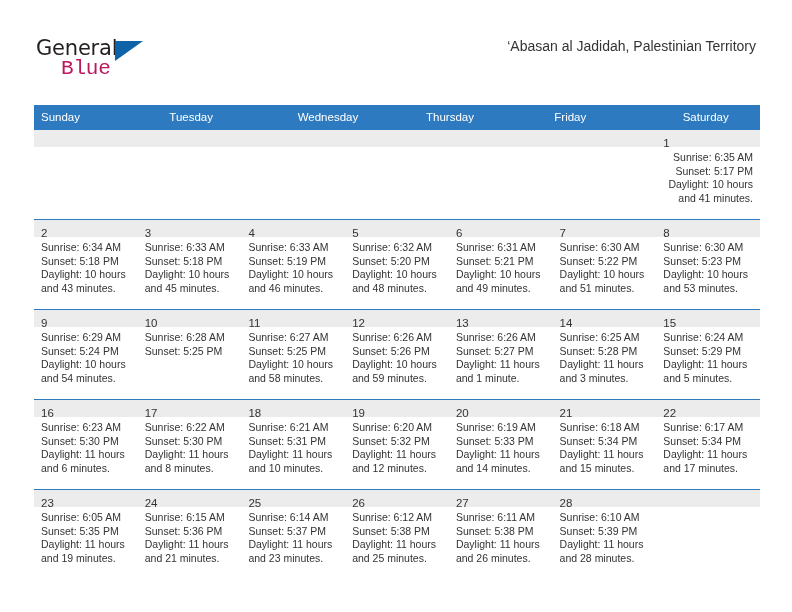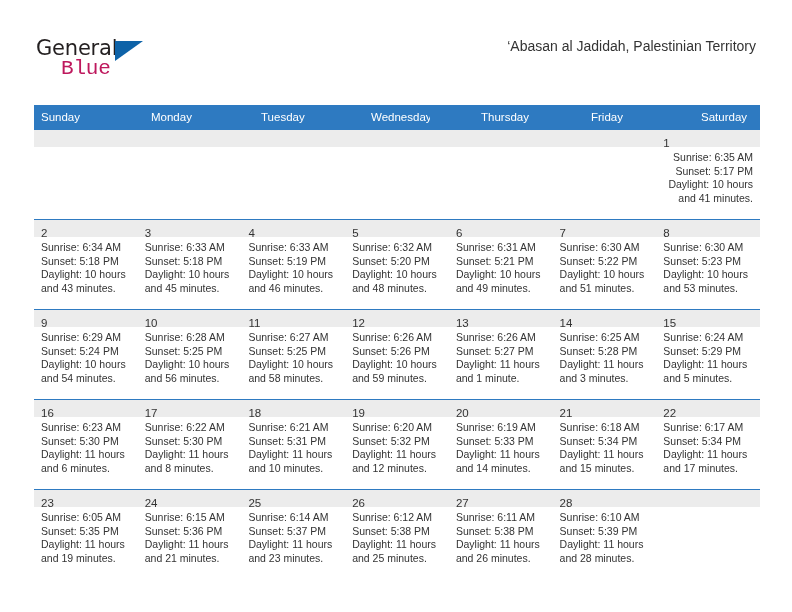--- a/index.html
+++ b/index.html
@@ -171,21 +171,20 @@
 
     <div class="title-block">
       <div class="cal-subtitle">‘Abasan al Jadidah, Palestinian Territory</div>
     </div>
 
   </div>
 
   <div class="calendar">
     <div class="weekday-row" id="weekday-row">
         <div class="weekday-cell">Sunday</div>
-        <div class="weekday-cell">Monday</div>
         <div class="weekday-cell">Tuesday</div>
         <div class="weekday-cell">Wednesday</div>
         <div class="weekday-cell">Thursday</div>
         <div class="weekday-cell">Friday</div>
         <div class="weekday-cell">Saturday</div>
       </div>
     <div id="weeks-container">
         <div class="week-row first">
           <div class="day-cell empty">
             <div class="day-num-band"><span class="day-num"></span></div>
@@ -285,21 +284,20 @@
               <div class="day-line">Sunrise: 6:29 AM</div>
               <div class="day-line">Sunset: 5:24 PM</div>
               <div class="day-line wrap">Daylight: 10 hours and 54 minutes.</div>
             </div>
           </div>
           <div class="day-cell">
             <div class="day-num-band"><span class="day-num">10</span></div>
             <div class="day-body">
               <div class="day-line">Sunrise: 6:28 AM</div>
               <div class="day-line">Sunset: 5:25 PM</div>
-              <div class="day-line wrap">Daylight: 10 hours and 56 minutes.</div>
             </div>
           </div>
           <div class="day-cell">
             <div class="day-num-band"><span class="day-num">11</span></div>
             <div class="day-body">
               <div class="day-line">Sunrise: 6:27 AM</div>
               <div class="day-line">Sunset: 5:25 PM</div>
               <div class="day-line wrap">Daylight: 10 hours and 58 minutes.</div>
             </div>
           </div>

